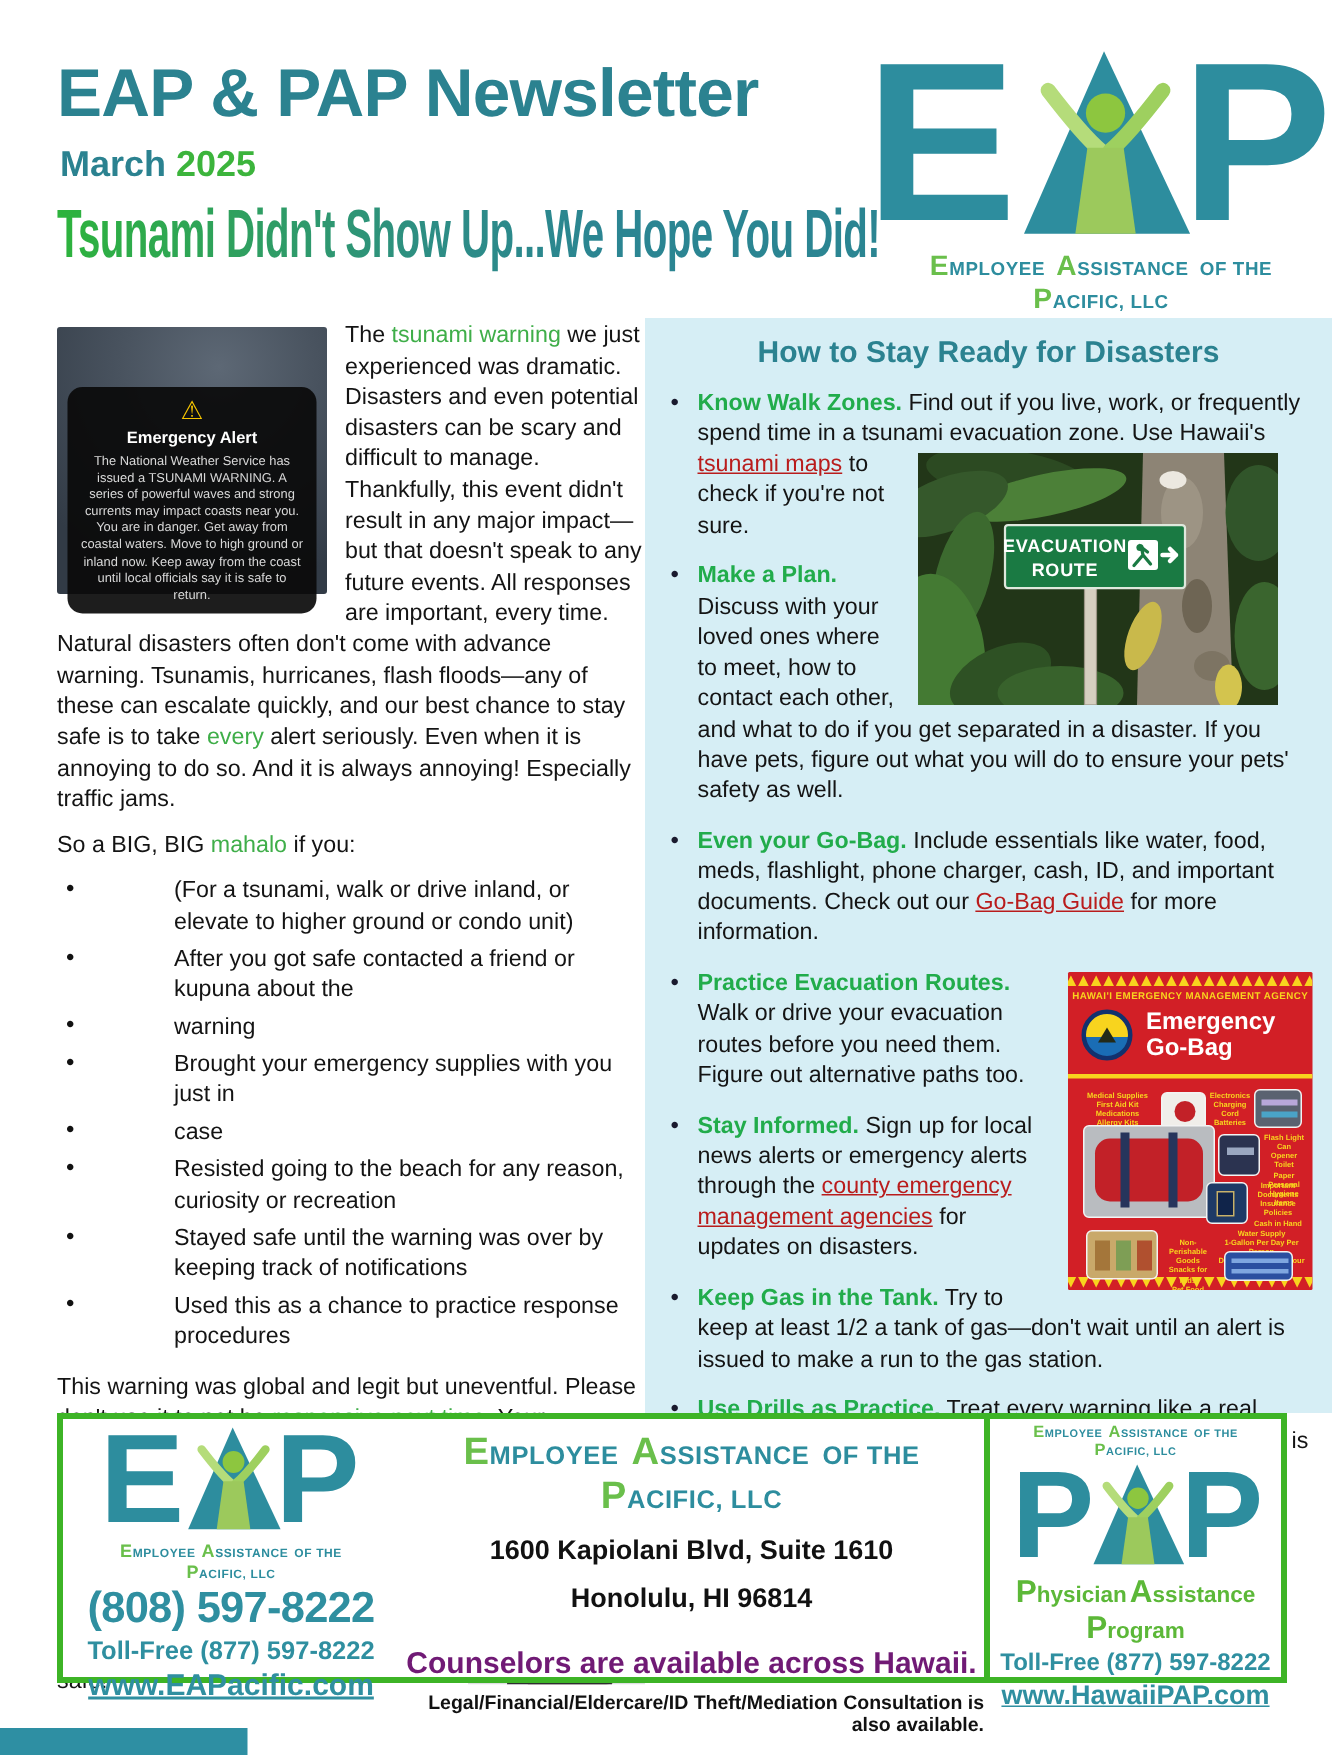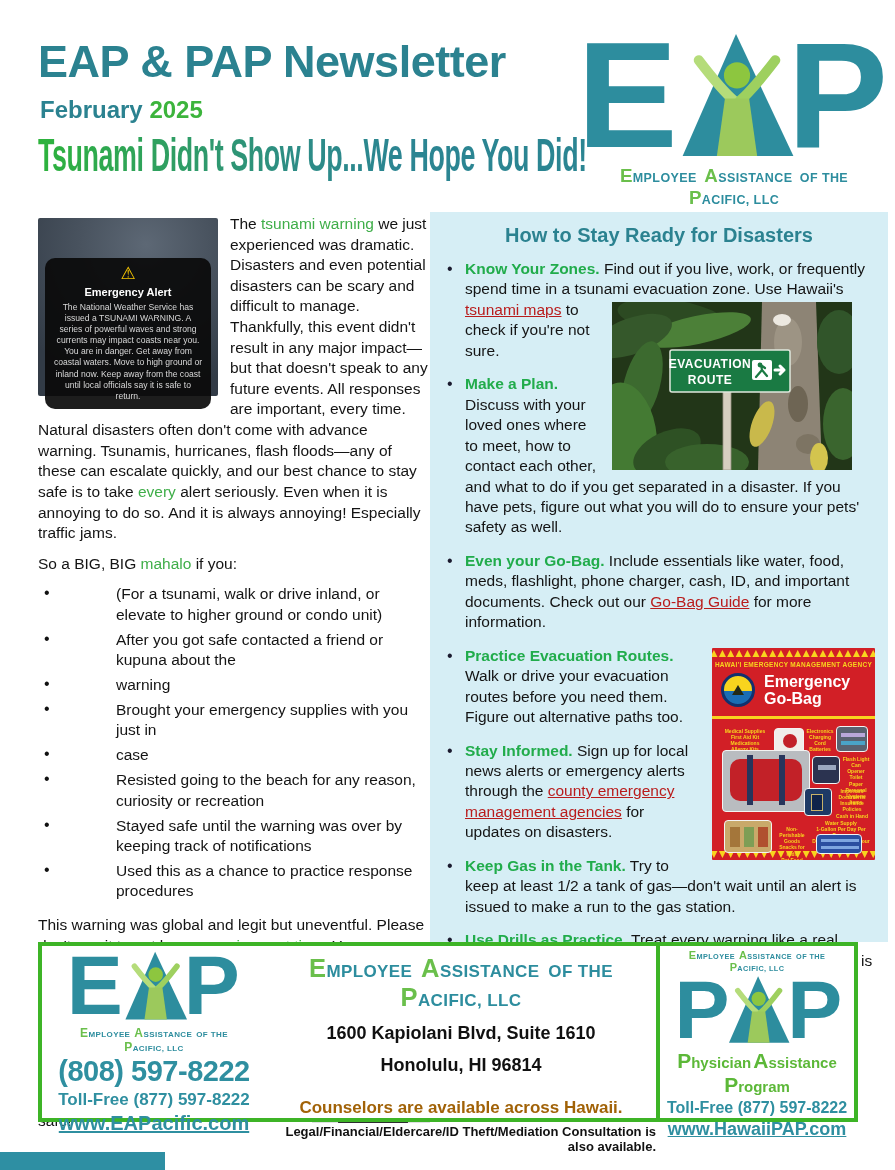--- a/index.html
+++ b/index.html
@@ -65,42 +65,42 @@
   
   .footer { position:absolute; left:38px; top:942px; width:820px; height:180px; border:4px solid #3db426; background:#fff; display:flex; }
   .f-left { width:224px; padding:2px 6px; text-align:center; }
   .f-left .wm { font-size:8px; margin-top:0; }
   .f-phone { color:#2f8fa0; font-weight:bold; font-size:29px; letter-spacing:-0.5px; margin-top:1px; }
   .f-tollfree { color:#2f8fa0; font-weight:bold; font-size:17px; margin-top:2px; }
   .f-web { display:inline-block; color:#2f8fa0; font-weight:bold; font-size:20px; text-decoration:underline; margin-top:2px; }
   .f-center { flex:1; text-align:center; padding-top:8px; }
   .f-brand { font-weight:bold; font-size:17px; color:#2d8d9e; }
   .f-addr { font-weight:bold; font-size:18px; color:#111; margin-top:11px; }
-  .f-note1 { font-weight:bold; font-size:17px; color:#a16207; margin-top:22px; }
+  .f-note1 { font-weight:bold; font-size:20px; color:#701a75; margin-top:22px; }
   .f-note2 { font-weight:bold; font-size:13px; color:#111; margin-top:6px;text-align:right; }
   .f-right { width:198px; border-left:4px solid #3db426; text-align:center; padding:2px 4px; }
   .f-right .wm { font-size:7.3px; }
   .pap-program { color:#5cb838; font-weight:bold; font-size:15px; }
   .papw { display:inline-block; margin:0 1px; }
   .papw::first-letter { font-size:1.4em; }
   .f-right .f-phone { font-size:27px; }
   .f-right .f-tollfree { font-size:16px; }
   .f-right .f-web { font-size:18px; }
 
   .bottom-bar { position:absolute; left:0; top:1152px; width:165px; height:18px; background:#2e8fa3; }
   .clear { clear:both; }
 </style>
 </head>
 <body>
 
 <div class="page">
 
   <div class="title">EAP &amp; PAP Newsletter</div>
   <div class="issue-date">
-    <span class="month">February</span>
+    <span class="month">March</span>
     <span class="year">2025</span>
   </div>
   <div class="headline">Tsunami Didn't Show Up...We Hope You Did!</div>
 
   <div class="eap-logo">
     <svg width="302" height="132" viewBox="0 0 300 131">
       <text x="-6" y="118" font-family="Liberation Sans, sans-serif" font-size="150" font-weight="bold" fill="#2d8d9e">E</text>
       <polygon points="152,6 99,127 209,127" fill="#2d8d9e"></polygon>
       <path d="M115,32 Q138,62 150,72" stroke="#b5dc7a" stroke-width="10" fill="none" stroke-linecap="round"></path>
       <path d="M191,32 Q168,62 156,72" stroke="#9ed05f" stroke-width="10" fill="none" stroke-linecap="round"></path>
@@ -156,21 +156,21 @@
       <p class="para"><span>the difference of life or death for you and your loved ones. Want to be more </span><span class="green">prepared</span><span> next time? Check out our list of tips on how to practice disaster readiness and call your EAP if you need to talk about this last event. Stay safe!</span></p>
 
       <div class="clear"></div>
     </div>
   </div>
 
   <div class="ready-panel">
     <div class="ready-title">How to Stay Ready for Disasters</div>
     <div class="panel-body">
       <div class="rb">
-        <span class="lead">Know Your Zones.</span><span> Find out if you live, work, or frequently spend time in a tsunami evacuation zone. Use Hawaii's </span><span class="evac-float"><svg width="240" height="168" viewBox="0 0 240 168">
+        <span class="lead">Know Walk Zones.</span><span> Find out if you live, work, or frequently spend time in a tsunami evacuation zone. Use Hawaii's </span><span class="evac-float"><svg width="240" height="168" viewBox="0 0 240 168">
             <rect width="240" height="168" fill="#223618"></rect>
             <ellipse cx="60" cy="15" rx="55" ry="17" fill="#2c4a22" transform="rotate(8 60 15)"></ellipse>
             <ellipse cx="85" cy="28" rx="55" ry="14" fill="#4c8038" transform="rotate(-12 85 28)"></ellipse>
             <ellipse cx="20" cy="34" rx="42" ry="18" fill="#35582b" transform="rotate(-20 20 34)"></ellipse>
             <ellipse cx="30" cy="82" rx="18" ry="44" fill="#3c6a2f" transform="rotate(15 30 82)"></ellipse>
             <ellipse cx="14" cy="130" rx="30" ry="50" fill="#447a33" transform="rotate(-10 14 130)"></ellipse>
             <ellipse cx="55" cy="150" rx="36" ry="20" fill="#2e5124" transform="rotate(-25 55 150)"></ellipse>
             <ellipse cx="95" cy="160" rx="42" ry="18" fill="#38622c"></ellipse>
             <path d="M150,0 L204,0 L210,168 L146,168 Z" fill="#8d8475"></path>
             <ellipse cx="176" cy="40" rx="14" ry="24" fill="#9d9484"></ellipse>

